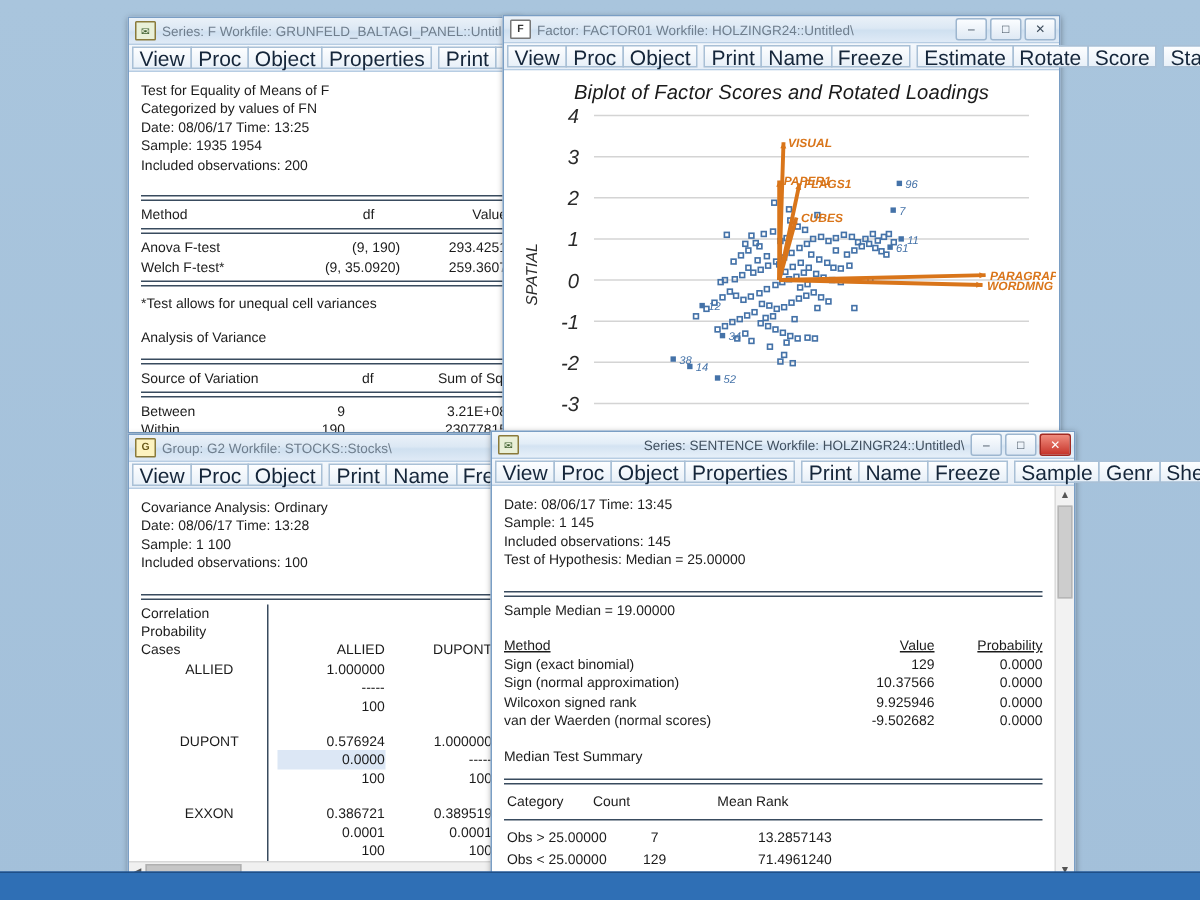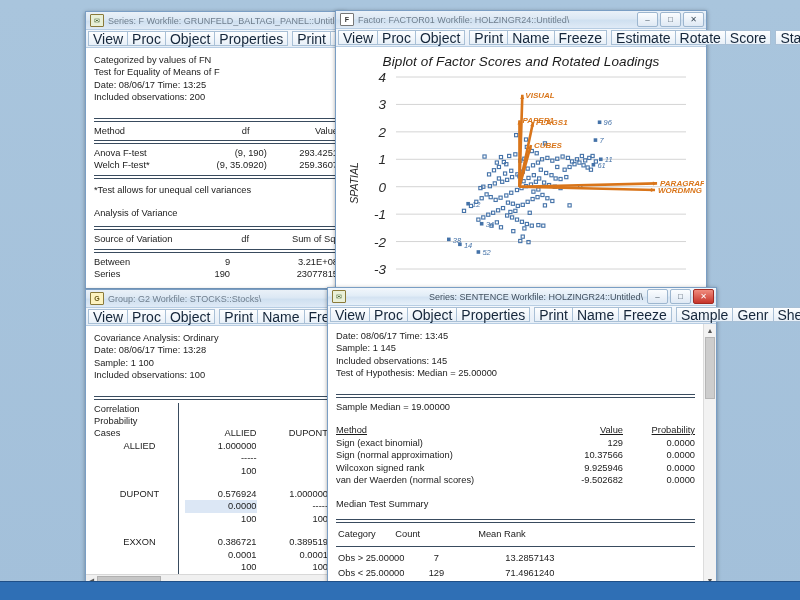--- a/index.html
+++ b/index.html
@@ -114,23 +114,24 @@
       <div class="tb-btn">Name</div>
       <div class="tb-btn">Freeze</div>
     </div>
     <div class="tb-group">
       <div class="tb-btn">Sample</div>
       <div class="tb-btn">Genr</div>
     </div>
   </div>
   <div class="client">
     <div class="pane">
+      <div>Test for Equality of Means of F</div>
       <div>Categorized by values of FN</div>
-      <div>Test for Equality of Means of F</div>
       <div>Date: 08/06/17   Time: 13:25</div>
+      <div>Sample: 1935 1954</div>
       <div>Included observations: 200</div>
       <div class="blank"></div>
       <div class="dbl-rule"></div>
       <table class="tbl1">
         <tbody>
             <tr>
           <td>Method</td>
           <td class="cen">df</td>
           <td class="num">Value</td>
         </tr>
@@ -169,21 +170,21 @@
         </table>
       <div class="dbl-rule"></div>
       <table class="tbl1">
         <tbody>
             <tr>
           <td>Between</td>
           <td class="cen">9</td>
           <td class="num">3.21E+08</td>
         </tr>
         <tr>
-          <td>Series</td>
+          <td>Within</td>
           <td class="cen">190</td>
           <td class="num">23077815</td>
         </tr>
       </tbody>
         </table>
     </div>
   </div>
 </div>
 
 <div class="win" id="winFac">

